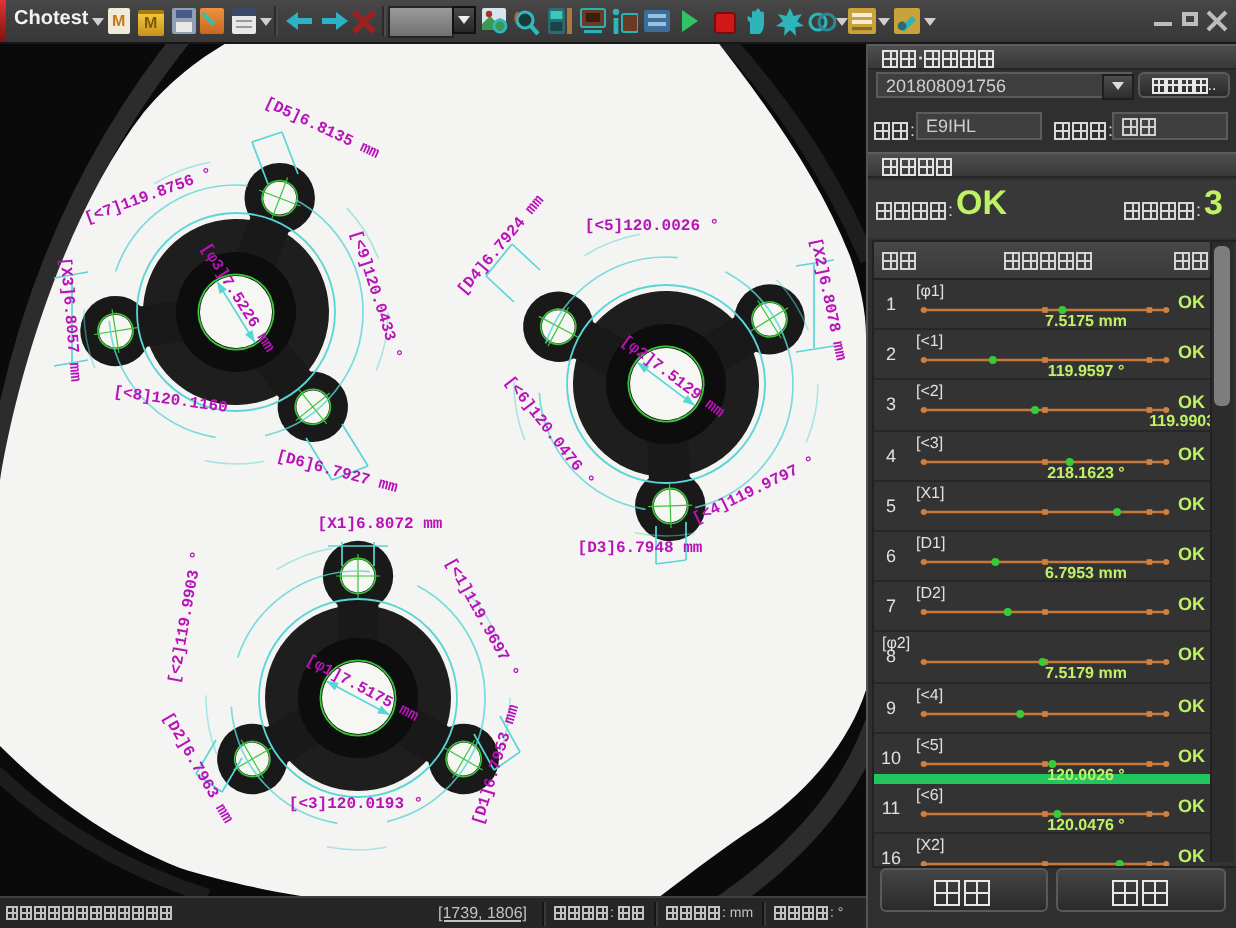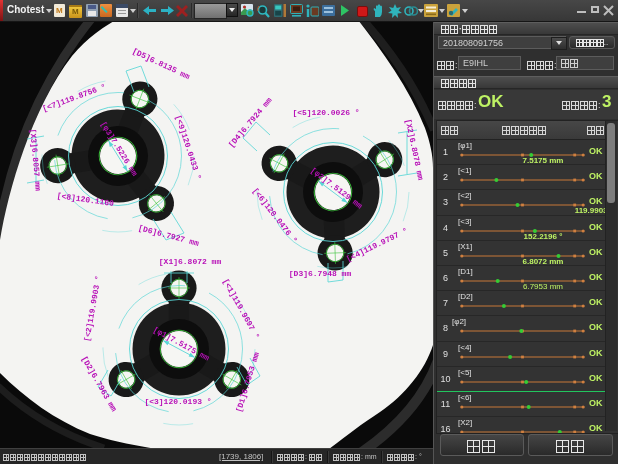--- a/index.html
+++ b/index.html
@@ -254,20 +254,21 @@
         <line x1="23.4" y1="5" x2="147.6" y2="5" stroke="#c87838" stroke-width="1.2"></line>
         <circle cx="24.9" cy="5" r="1.5" fill="#d08040"></circle>
         <circle cx="146.1" cy="5" r="1.5" fill="#d08040"></circle>
         <rect x="84.1" y="3.6" width="2.8" height="2.8" fill="#d08040"></rect>
         <rect x="136.3" y="3.6" width="2.8" height="2.8" fill="#d08040"></rect>
         <circle cx="94.2" cy="5" r="2" fill="#35cc35"></circle>
       </svg>
       <div class="abs" style="left:0;top:44.2px;width:179px;height:25.2px;border-bottom:1px solid #272727;box-sizing:border-box;">
         <span class="abs" style="left:0;top:7px;width:17px;text-align:center;color:#e0e0e0;font-size:9px;">2</span>
         <span class="abs" style="left:21px;top:1px;color:#e0e0e0;font-size:8px;">[&lt;1]</span>
+        <span class="abs grn" style="left:36px;top:16px;width:140px;text-align:center;font-size:8px;font-weight:bold;">119.9597 °</span>
         <span class="abs grn" style="left:152px;top:6px;font-size:9px;font-weight:bold;">OK</span>
       </div>
       <svg class="abs" style="left:0;top:54.2px;" width="168" height="10">
         <line x1="23.4" y1="5" x2="147.6" y2="5" stroke="#c87838" stroke-width="1.2"></line>
         <circle cx="24.9" cy="5" r="1.5" fill="#d08040"></circle>
         <circle cx="146.1" cy="5" r="1.5" fill="#d08040"></circle>
         <rect x="84.1" y="3.6" width="2.8" height="2.8" fill="#d08040"></rect>
         <rect x="136.3" y="3.6" width="2.8" height="2.8" fill="#d08040"></rect>
         <circle cx="59.4" cy="5" r="2" fill="#35cc35"></circle>
       </svg>
@@ -281,49 +282,48 @@
         <line x1="23.4" y1="5" x2="147.6" y2="5" stroke="#c87838" stroke-width="1.2"></line>
         <circle cx="24.9" cy="5" r="1.5" fill="#d08040"></circle>
         <circle cx="146.1" cy="5" r="1.5" fill="#d08040"></circle>
         <rect x="84.1" y="3.6" width="2.8" height="2.8" fill="#d08040"></rect>
         <rect x="136.3" y="3.6" width="2.8" height="2.8" fill="#d08040"></rect>
         <circle cx="80.5" cy="5" r="2" fill="#35cc35"></circle>
       </svg>
       <div class="abs" style="left:0;top:94.6px;width:179px;height:25.2px;border-bottom:1px solid #272727;box-sizing:border-box;">
         <span class="abs" style="left:0;top:7px;width:17px;text-align:center;color:#e0e0e0;font-size:9px;">4</span>
         <span class="abs" style="left:21px;top:1px;color:#e0e0e0;font-size:8px;">[&lt;3]</span>
-        <span class="abs grn" style="left:36px;top:16px;width:140px;text-align:center;font-size:8px;font-weight:bold;">152.2196 °</span>
+        <span class="abs grn" style="left:36px;top:16px;width:140px;text-align:center;font-size:8px;font-weight:bold;">218.1623 °</span>
         <span class="abs grn" style="left:152px;top:6px;font-size:9px;font-weight:bold;">OK</span>
       </div>
       <svg class="abs" style="left:0;top:104.6px;" width="168" height="10">
         <line x1="23.4" y1="5" x2="147.6" y2="5" stroke="#c87838" stroke-width="1.2"></line>
         <circle cx="24.9" cy="5" r="1.5" fill="#d08040"></circle>
         <circle cx="146.1" cy="5" r="1.5" fill="#d08040"></circle>
         <rect x="84.1" y="3.6" width="2.8" height="2.8" fill="#d08040"></rect>
         <rect x="136.3" y="3.6" width="2.8" height="2.8" fill="#d08040"></rect>
         <circle cx="97.9" cy="5" r="2" fill="#35cc35"></circle>
       </svg>
       <div class="abs" style="left:0;top:119.8px;width:179px;height:25.2px;border-bottom:1px solid #272727;box-sizing:border-box;">
         <span class="abs" style="left:0;top:7px;width:17px;text-align:center;color:#e0e0e0;font-size:9px;">5</span>
         <span class="abs" style="left:21px;top:1px;color:#e0e0e0;font-size:8px;">[X1]</span>
-        <span class="abs grn" style="left:36px;top:16px;width:140px;text-align:center;font-size:8px;font-weight:bold;">6.8072 mm</span>
         <span class="abs grn" style="left:152px;top:6px;font-size:9px;font-weight:bold;">OK</span>
       </div>
       <svg class="abs" style="left:0;top:129.8px;" width="168" height="10">
         <line x1="23.4" y1="5" x2="147.6" y2="5" stroke="#c87838" stroke-width="1.2"></line>
         <circle cx="24.9" cy="5" r="1.5" fill="#d08040"></circle>
         <circle cx="146.1" cy="5" r="1.5" fill="#d08040"></circle>
         <rect x="84.1" y="3.6" width="2.8" height="2.8" fill="#d08040"></rect>
         <rect x="136.3" y="3.6" width="2.8" height="2.8" fill="#d08040"></rect>
         <circle cx="121.5" cy="5" r="2" fill="#35cc35"></circle>
       </svg>
       <div class="abs" style="left:0;top:145.0px;width:179px;height:25.2px;border-bottom:1px solid #272727;box-sizing:border-box;">
         <span class="abs" style="left:0;top:7px;width:17px;text-align:center;color:#e0e0e0;font-size:9px;">6</span>
         <span class="abs" style="left:21px;top:1px;color:#e0e0e0;font-size:8px;">[D1]</span>
-        <span class="abs grn" style="left:36px;top:16px;width:140px;text-align:center;font-size:8px;font-weight:normal;">6.7953 mm</span>
+        <span class="abs grn" style="left:36px;top:16px;width:140px;text-align:center;font-size:8px;font-weight:bold;">6.7953 mm</span>
         <span class="abs grn" style="left:152px;top:6px;font-size:9px;font-weight:bold;">OK</span>
       </div>
       <svg class="abs" style="left:0;top:155.0px;" width="168" height="10">
         <line x1="23.4" y1="5" x2="147.6" y2="5" stroke="#c87838" stroke-width="1.2"></line>
         <circle cx="24.9" cy="5" r="1.5" fill="#d08040"></circle>
         <circle cx="146.1" cy="5" r="1.5" fill="#d08040"></circle>
         <rect x="84.1" y="3.6" width="2.8" height="2.8" fill="#d08040"></rect>
         <rect x="136.3" y="3.6" width="2.8" height="2.8" fill="#d08040"></rect>
         <circle cx="60.7" cy="5" r="2" fill="#35cc35"></circle>
       </svg>
@@ -335,21 +335,22 @@
       <svg class="abs" style="left:0;top:180.2px;" width="168" height="10">
         <line x1="23.4" y1="5" x2="147.6" y2="5" stroke="#c87838" stroke-width="1.2"></line>
         <circle cx="24.9" cy="5" r="1.5" fill="#d08040"></circle>
         <circle cx="146.1" cy="5" r="1.5" fill="#d08040"></circle>
         <rect x="84.1" y="3.6" width="2.8" height="2.8" fill="#d08040"></rect>
         <rect x="136.3" y="3.6" width="2.8" height="2.8" fill="#d08040"></rect>
         <circle cx="66.9" cy="5" r="2" fill="#35cc35"></circle>
       </svg>
       <div class="abs" style="left:0;top:195.4px;width:179px;height:25.2px;border-bottom:1px solid #272727;box-sizing:border-box;">
         <span class="abs" style="left:0;top:7px;width:17px;text-align:center;color:#e0e0e0;font-size:9px;">8</span>
-        <span class="abs" style="left:15px;top:1px;color:#e0e0e0;font-size:8px;">[φ2]</span>
+        <span class="abs" style="left:4px;top:1px;color:#e0e0e0;font-size:8px;">[φ2]</span>
+        <span class="abs grn" style="left:36px;top:16px;width:140px;text-align:center;font-size:8px;font-weight:bold;">7.5179 mm</span>
         <span class="abs grn" style="left:152px;top:6px;font-size:9px;font-weight:bold;">OK</span>
       </div>
       <svg class="abs" style="left:0;top:205.4px;" width="168" height="10">
         <line x1="23.4" y1="5" x2="147.6" y2="5" stroke="#c87838" stroke-width="1.2"></line>
         <circle cx="24.9" cy="5" r="1.5" fill="#d08040"></circle>
         <circle cx="146.1" cy="5" r="1.5" fill="#d08040"></circle>
         <rect x="84.1" y="3.6" width="2.8" height="2.8" fill="#d08040"></rect>
         <rect x="136.3" y="3.6" width="2.8" height="2.8" fill="#d08040"></rect>
         <circle cx="84.3" cy="5" r="2" fill="#35cc35"></circle>
       </svg>
@@ -359,36 +360,38 @@
         <span class="abs grn" style="left:152px;top:6px;font-size:9px;font-weight:bold;">OK</span>
       </div>
       <svg class="abs" style="left:0;top:230.6px;" width="168" height="10">
         <line x1="23.4" y1="5" x2="147.6" y2="5" stroke="#c87838" stroke-width="1.2"></line>
         <circle cx="24.9" cy="5" r="1.5" fill="#d08040"></circle>
         <circle cx="146.1" cy="5" r="1.5" fill="#d08040"></circle>
         <rect x="84.1" y="3.6" width="2.8" height="2.8" fill="#d08040"></rect>
         <rect x="136.3" y="3.6" width="2.8" height="2.8" fill="#d08040"></rect>
         <circle cx="73.1" cy="5" r="2" fill="#35cc35"></circle>
       </svg>
-      <div class="abs" style="left:0;top:245.8px;width:179px;height:25.2px;border-bottom:1px solid #22c55e;box-sizing:border-box;">
+      <div class="abs" style="left:0;top:245.8px;width:179px;height:25.2px;border-bottom:5px solid #22c55e;box-sizing:border-box;">
         <span class="abs" style="left:0;top:7px;width:17px;text-align:center;color:#e0e0e0;font-size:9px;">10</span>
         <span class="abs" style="left:21px;top:1px;color:#e0e0e0;font-size:8px;">[&lt;5]</span>
+        <span class="abs grn" style="left:36px;top:16px;width:140px;text-align:center;font-size:8px;font-weight:bold;">120.0026 °</span>
         <span class="abs grn" style="left:152px;top:6px;font-size:9px;font-weight:bold;">OK</span>
       </div>
       <svg class="abs" style="left:0;top:255.8px;" width="168" height="10">
         <line x1="23.4" y1="5" x2="147.6" y2="5" stroke="#c87838" stroke-width="1.2"></line>
         <circle cx="24.9" cy="5" r="1.5" fill="#d08040"></circle>
         <circle cx="146.1" cy="5" r="1.5" fill="#d08040"></circle>
         <rect x="84.1" y="3.6" width="2.8" height="2.8" fill="#d08040"></rect>
         <rect x="136.3" y="3.6" width="2.8" height="2.8" fill="#d08040"></rect>
         <circle cx="89.2" cy="5" r="2" fill="#35cc35"></circle>
       </svg>
       <div class="abs" style="left:0;top:271.0px;width:179px;height:25.2px;border-bottom:1px solid #272727;box-sizing:border-box;">
         <span class="abs" style="left:0;top:7px;width:17px;text-align:center;color:#e0e0e0;font-size:9px;">11</span>
         <span class="abs" style="left:21px;top:1px;color:#e0e0e0;font-size:8px;">[&lt;6]</span>
+        <span class="abs grn" style="left:36px;top:16px;width:140px;text-align:center;font-size:8px;font-weight:bold;">120.0476 °</span>
         <span class="abs grn" style="left:152px;top:6px;font-size:9px;font-weight:bold;">OK</span>
       </div>
       <svg class="abs" style="left:0;top:281.0px;" width="168" height="10">
         <line x1="23.4" y1="5" x2="147.6" y2="5" stroke="#c87838" stroke-width="1.2"></line>
         <circle cx="24.9" cy="5" r="1.5" fill="#d08040"></circle>
         <circle cx="146.1" cy="5" r="1.5" fill="#d08040"></circle>
         <rect x="84.1" y="3.6" width="2.8" height="2.8" fill="#d08040"></rect>
         <rect x="136.3" y="3.6" width="2.8" height="2.8" fill="#d08040"></rect>
         <circle cx="91.7" cy="5" r="2" fill="#35cc35"></circle>
       </svg>

